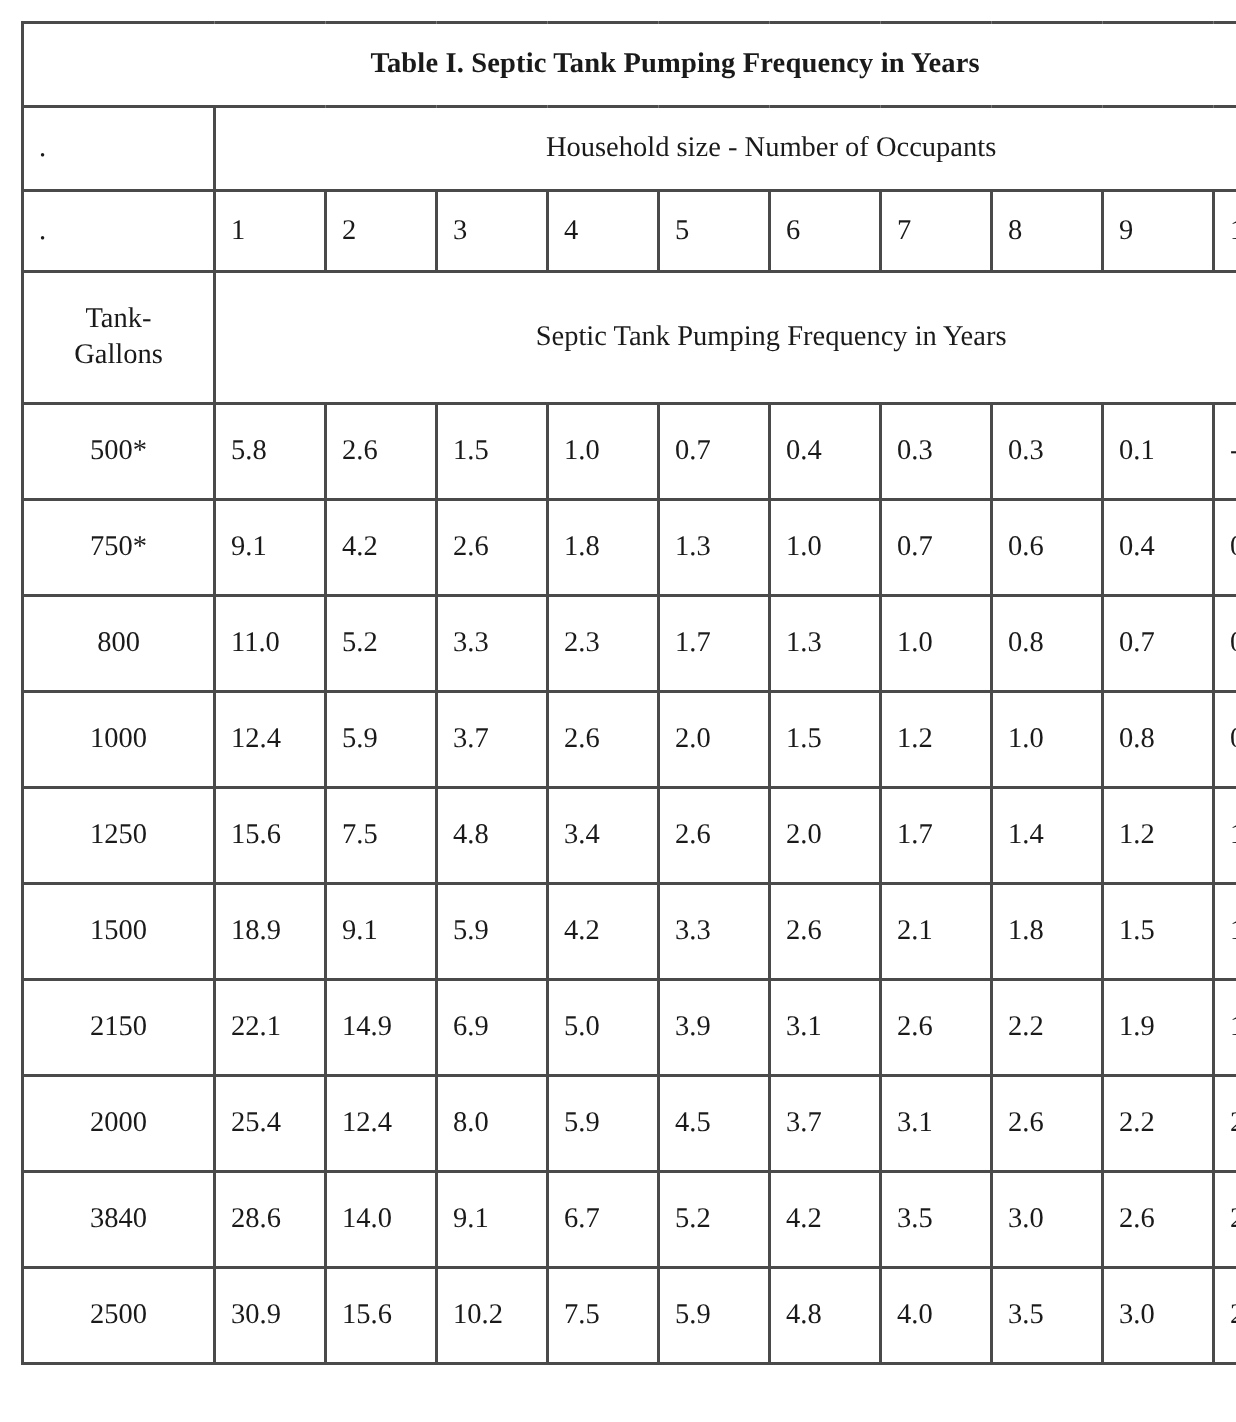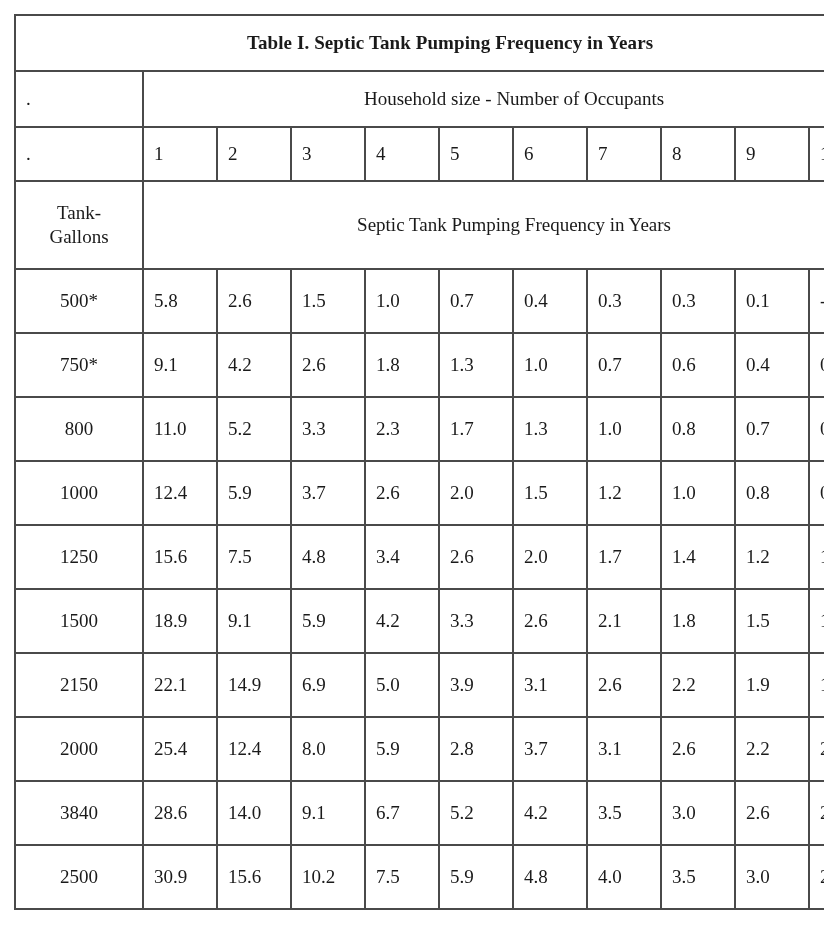--- a/index.html
+++ b/index.html
@@ -228,21 +228,21 @@
         <td class="data-cell">1.9</td>
         <td class="data-cell">1.6</td>
       </tr>
 
       <tr>
         <td class="row-label">2000</td>
         <td class="data-cell">25.4</td>
         <td class="data-cell">12.4</td>
         <td class="data-cell">8.0</td>
         <td class="data-cell">5.9</td>
-        <td class="data-cell">2.8</td>
+        <td class="data-cell">4.5</td>
         <td class="data-cell">3.7</td>
         <td class="data-cell">3.1</td>
         <td class="data-cell">2.6</td>
         <td class="data-cell">2.2</td>
         <td class="data-cell">2.0</td>
       </tr>
 
       <tr>
         <td class="row-label">3840</td>
         <td class="data-cell">28.6</td>

